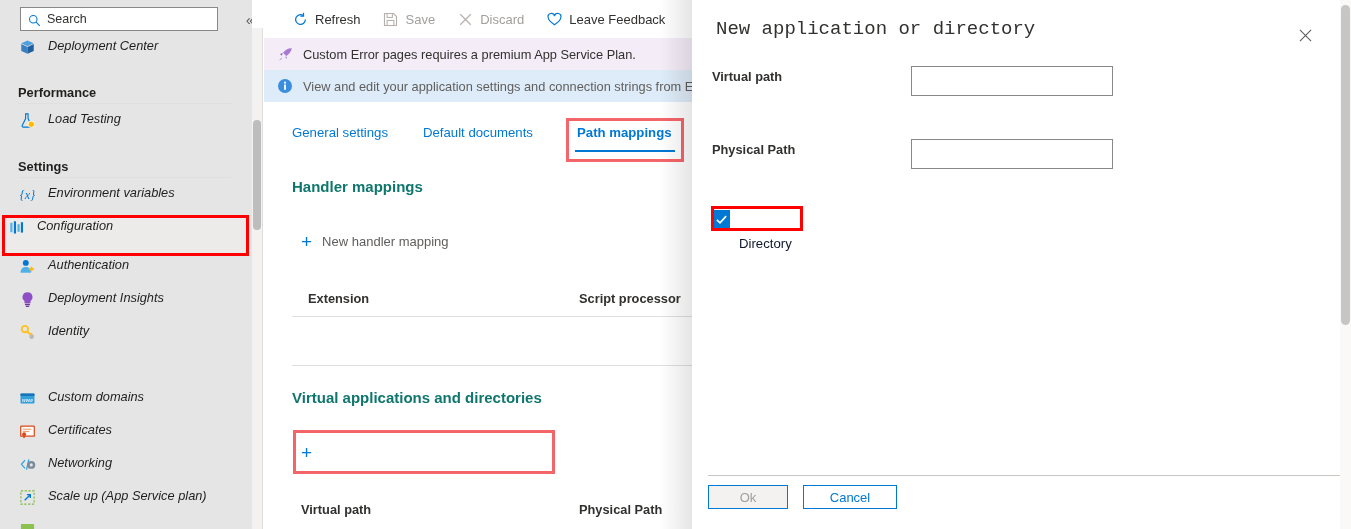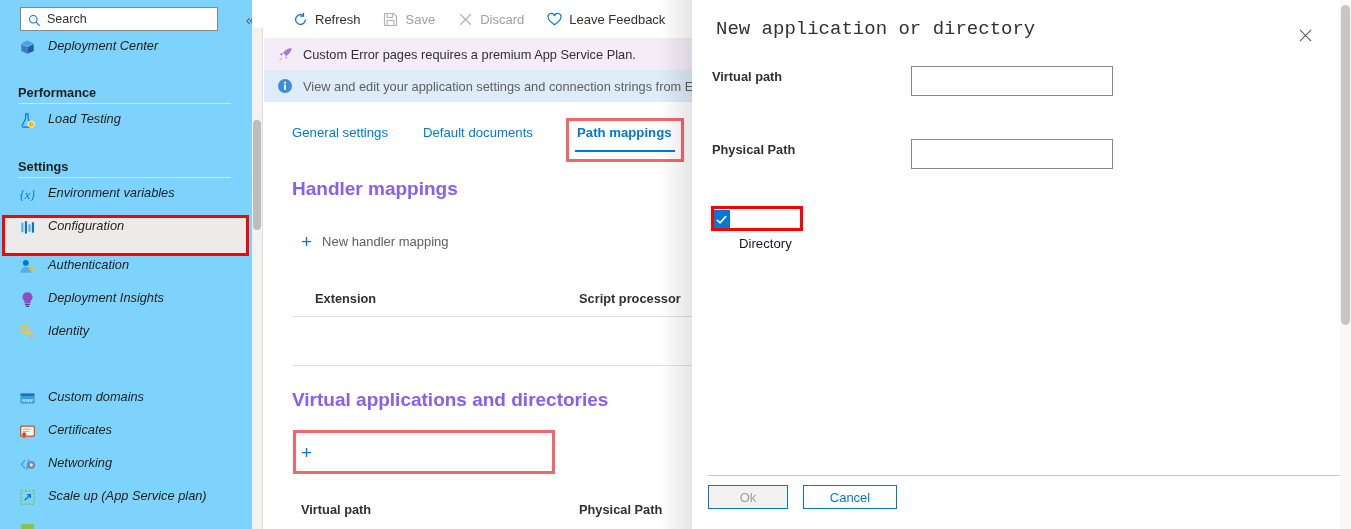--- a/index.html
+++ b/index.html
@@ -9,21 +9,21 @@
     overflow: hidden;
     background: #ffffff;
     font-family: "Liberation Sans", sans-serif;
     -webkit-font-smoothing: antialiased;
   }
   #root { position: relative; width: 1351px; height: 529px; background:#fff; }
 
   
   #sidebar {
     position: absolute; left: 0; top: 0; width: 252px; height: 529px;
-    background: #7dd3fc; overflow: hidden;
+    background: #e5e5e5; overflow: hidden;
   }
   .search-wrap {
     position: absolute; left: 20px; top: 7px; width: 198px; height: 24px;
     border: 1px solid #8a8886; background:#fff;
     display:flex; align-items:center; padding-left:7px;
   }
   .search-ico { width:13px; height:13px; flex:0 0 auto; margin-right:6px; }
   .search-text { font-size: 12.5px; color:#323130; line-height:1; }
 
   .collapse-btn {
@@ -35,21 +35,21 @@
   .nav-item {
     position:absolute; left:2px; width:247px; height:30px;
     display:flex; align-items:flex-start; padding-left:16px;
     font-size:12.8px; color:#201f1e; cursor:pointer;font-style:italic;
   }
   .nav-item .ico { width:18px; height:18px; flex:0 0 18px; margin-right:12px;
     display:flex; align-items:center; justify-content:center; }
   .nav-item.selected { background:#edebe9; }
   .nav-item.redbox {
     border: 3px solid #ff0000;
-    left:2px; width:247px; height:41px; padding-left:13px;
+    left:2px; width:247px; height:41px; padding-left:2px;
   }
 
   .nav-header {
     position:absolute; left:18px; font-size:12.8px; font-weight:bold; color:#201f1e;
   }
   .nav-rule { position:absolute; left:18px; width:213px; height:1px; background:#e1dfdd; }
 
   #sb-scroll-track {
     position:absolute; left:252px; top:28px; width:10px; height:501px; background:#f3f2f1;
   }
@@ -89,21 +89,21 @@
     font-size:13.2px; color:#0078d4; cursor:pointer; white-space:nowrap;
   }
   .tab.active { color:#0078d4; font-weight:600; }
   .tab-underline { position:absolute; height:2px; background:#0078d4; }
   #tab-redbox {
     position:absolute; left:566px; top:118px; width:118px; height:44px;
     border:3px solid #f4656a; pointer-events:none;
   }
 
   .section-title {
-    position:absolute; left:29px; font-size:19px; font-weight:bold; color:#8b5cf6;
+    position:absolute; left:29px; font-size:15px; font-weight:bold; color:#0f766e;
   }
   .add-link {
     position:absolute; display:flex; align-items:center;
     font-size:13px; color:#605e5c; cursor:pointer; white-space:nowrap;
   }
   .add-link .plus { color:#0078d4; font-size:19px; font-weight:300; margin-right:10px; line-height:1; }
 
   .col-head {
     position:absolute; font-size:12.8px; font-weight:bold; color:#323130; white-space:nowrap;
   }
@@ -411,21 +411,21 @@
         <span>Path mappings</span>
       </div>
       <div class="tab-underline" style="left:312px; top:40px; width:100px;"></div>
     </div>
 
     <div class="section-title" style="top:178px">Handler mappings</div>
     <div class="add-link" style="left:38px; top:232px">
       <span class="plus">+</span>
       <span>New handler mapping</span>
     </div>
-    <div class="col-head" style="left:52px; top:291px">Extension</div>
+    <div class="col-head" style="left:45px; top:291px">Extension</div>
     <div class="col-head" style="left:316px; top:291px">Script processor</div>
     <div class="hrule" style="left:29px; top:316px; width:1040px"></div>
     <div class="hrule" style="left:29px; top:365px; width:1040px"></div>
 
     <div class="section-title" style="top:389px">Virtual applications and directories</div>
     <div class="add-link" style="left:38px; top:443px">
       <span class="plus">+</span>
     </div>
     <div class="col-head" style="left:38px; top:502px">Virtual path</div>
     <div class="col-head" style="left:316px; top:502px">Physical Path</div>

